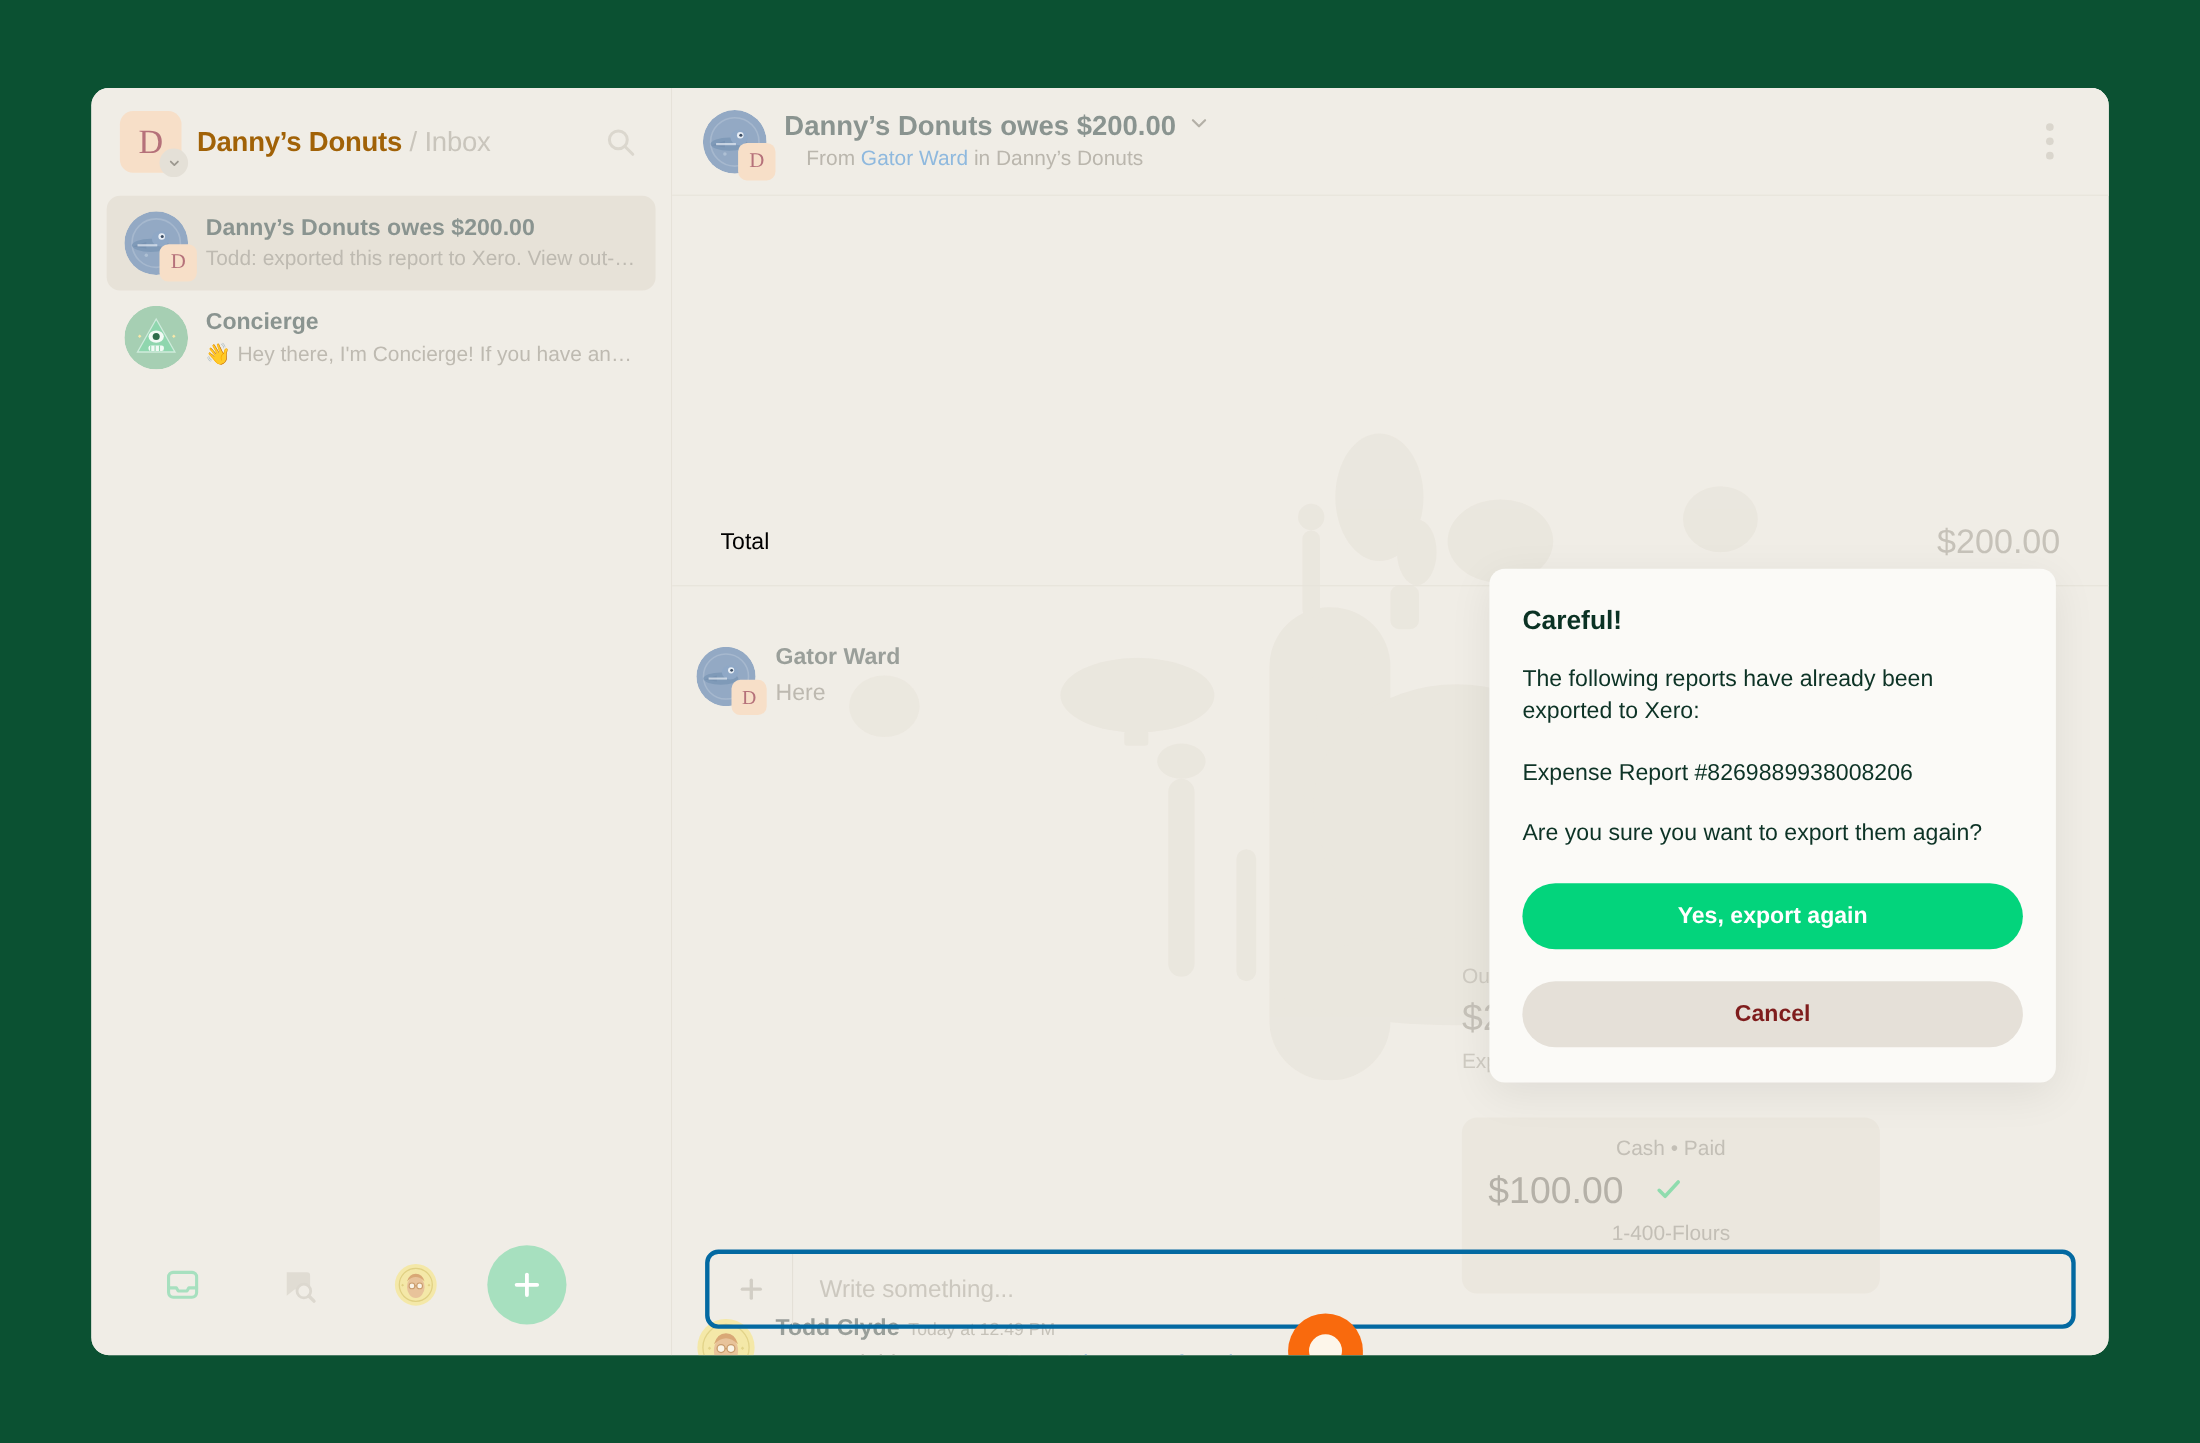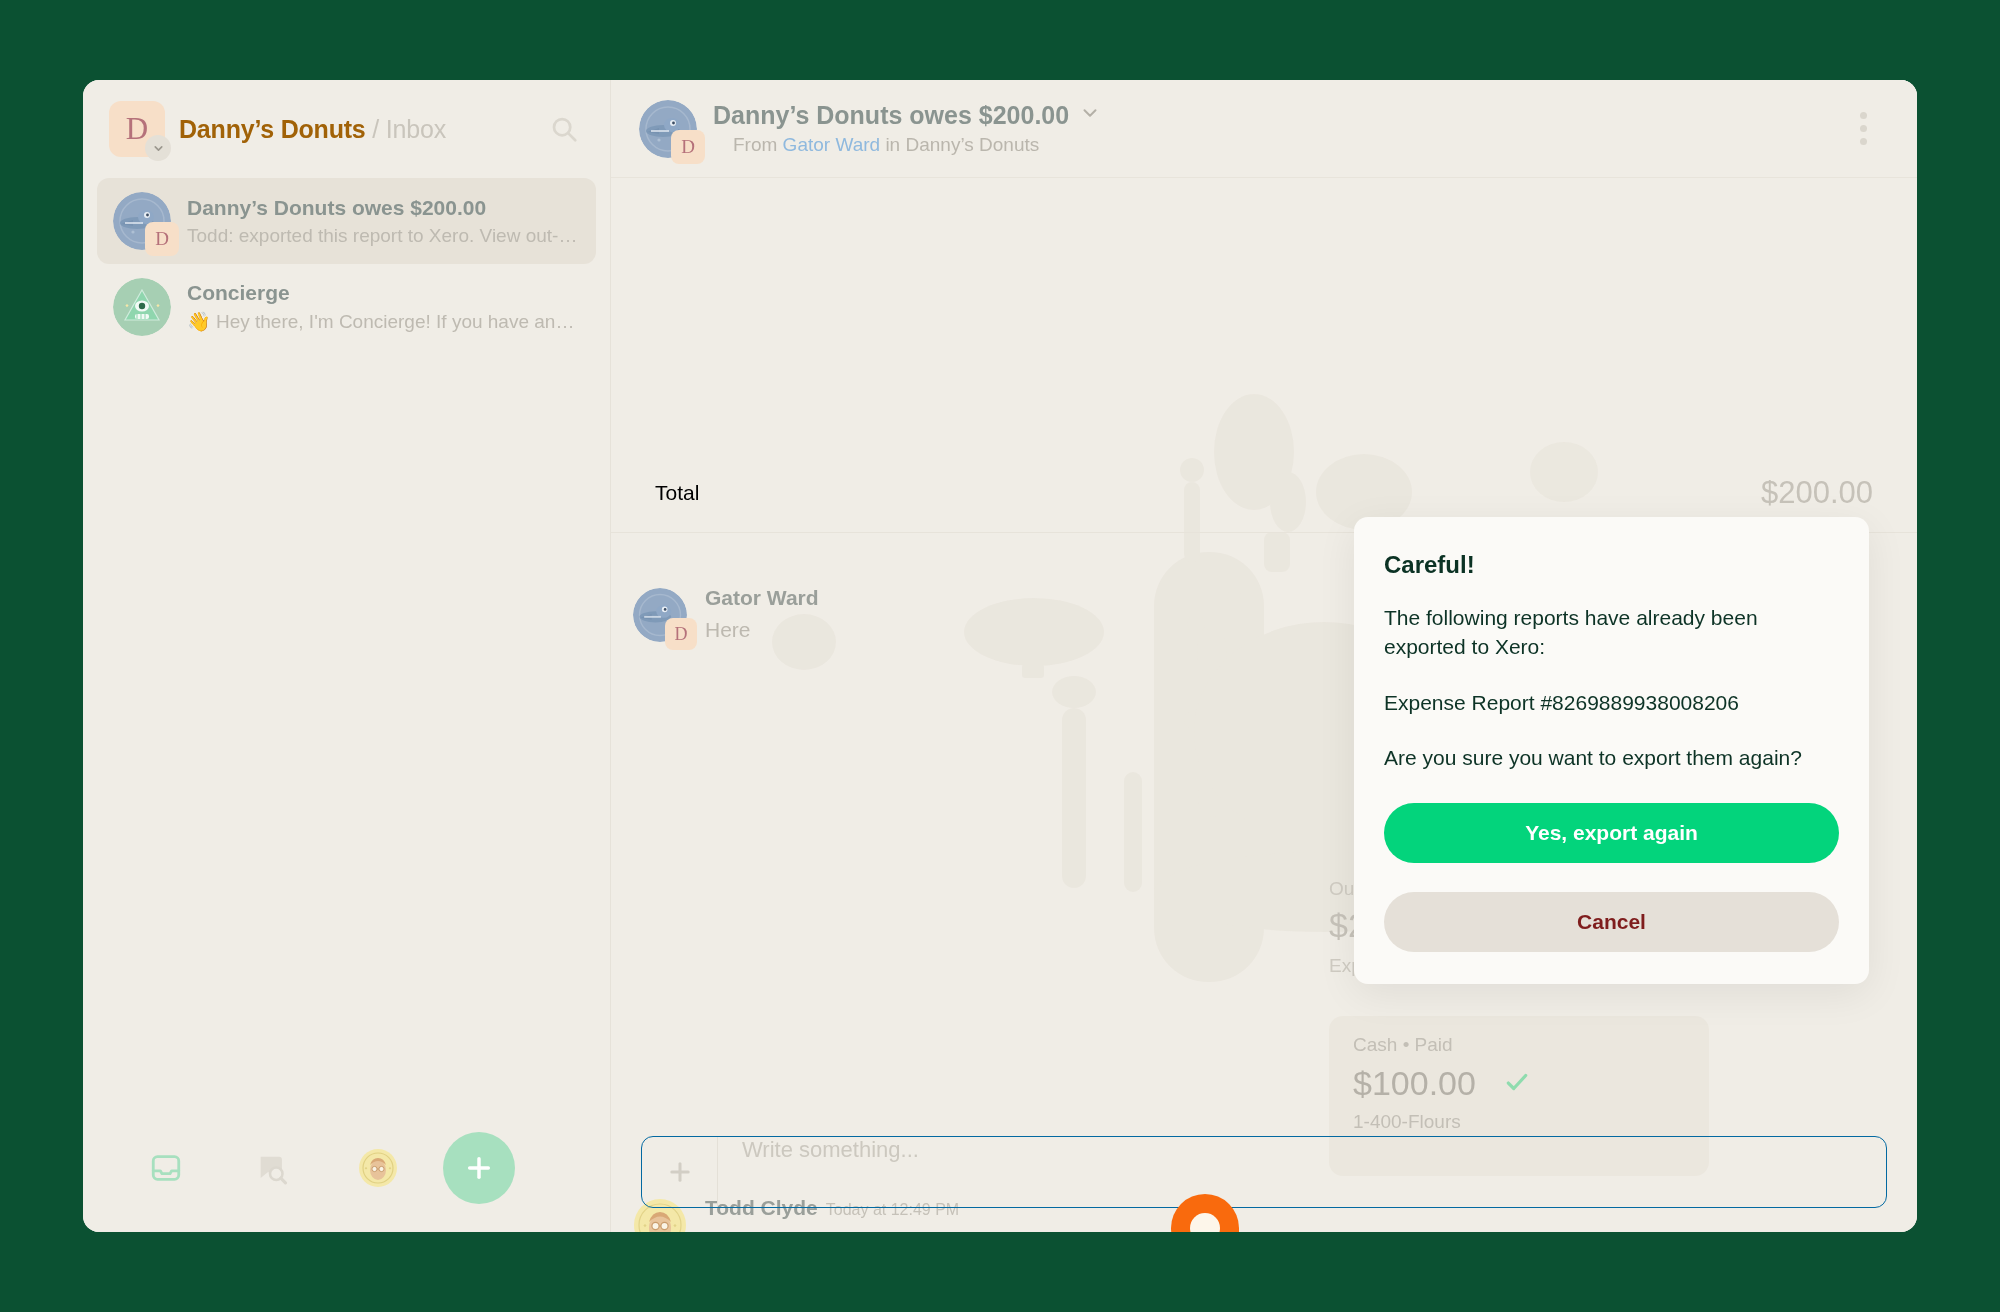--- a/index.html
+++ b/index.html
@@ -165,20 +165,21 @@
   .msg-name { font-size: 21px; font-weight: bold; color: #9A9F9A; }
   .msg-time { font-size: 16px; color: #C5C1B8; font-weight: normal; margin-left: 8px; }
   .msg-text { font-size: 21px; color: #BDB9B0; margin-top: 8px; }
   .msg-text .link { color: #8FB9DE; }
 
   .expense-card {
     position: absolute; left: 718px; top: 838px;
     width: 380px; height: 160px;
     background: #EBE7DE; border-radius: 14px;
     padding: 18px 24px;
+    text-align: center;
   }
   .ec-meta { font-size: 19px; color: #C3BFB6; }
   .ec-amt { font-size: 34px; color: #B5B1A8; margin-top: 8px; display:flex; align-items:center; gap:28px;}
   .ec-sub { font-size: 19px; color: #C3BFB6; margin-top: 8px; }
 
   .bigcard {
     position: absolute; left: 718px; top: 700px;
     width: 380px; height: 140px;
     border-radius: 14px 14px 0 0;
   }
@@ -186,22 +187,22 @@
   .bc-l2 { font-size: 34px; color: #C6C2B9; margin-top: 6px;}
   .bc-l3 { font-size: 19px; color: #CFCBC2; margin-top: 10px;}
 
   .composer {
     position: absolute; left: 0; right: 0; bottom: 0;
     height: 120px; display: flex; align-items: center;
     padding: 0 30px;
   }
   .comp-box {
     flex: 1; height: 72px;
-    border: 1px solid #0369a1; border-radius: 12px;
-    display: flex; align-items: flex-start;
+    border: 4px solid #0369a1; border-radius: 12px;
+    display: flex; align-items: center;
   }
   .comp-plus {
     width: 76px; height: 100%;
     display: flex; align-items: center; justify-content: center;
     border-right: 1px solid #E4E0D7; cursor: pointer;
   }
   .comp-input {
     flex: 1; border: none; background: transparent; outline: none;
     font-family: "Liberation Sans", sans-serif;
     font-size: 22px; color: #BDB9B0; padding: 0 24px;

